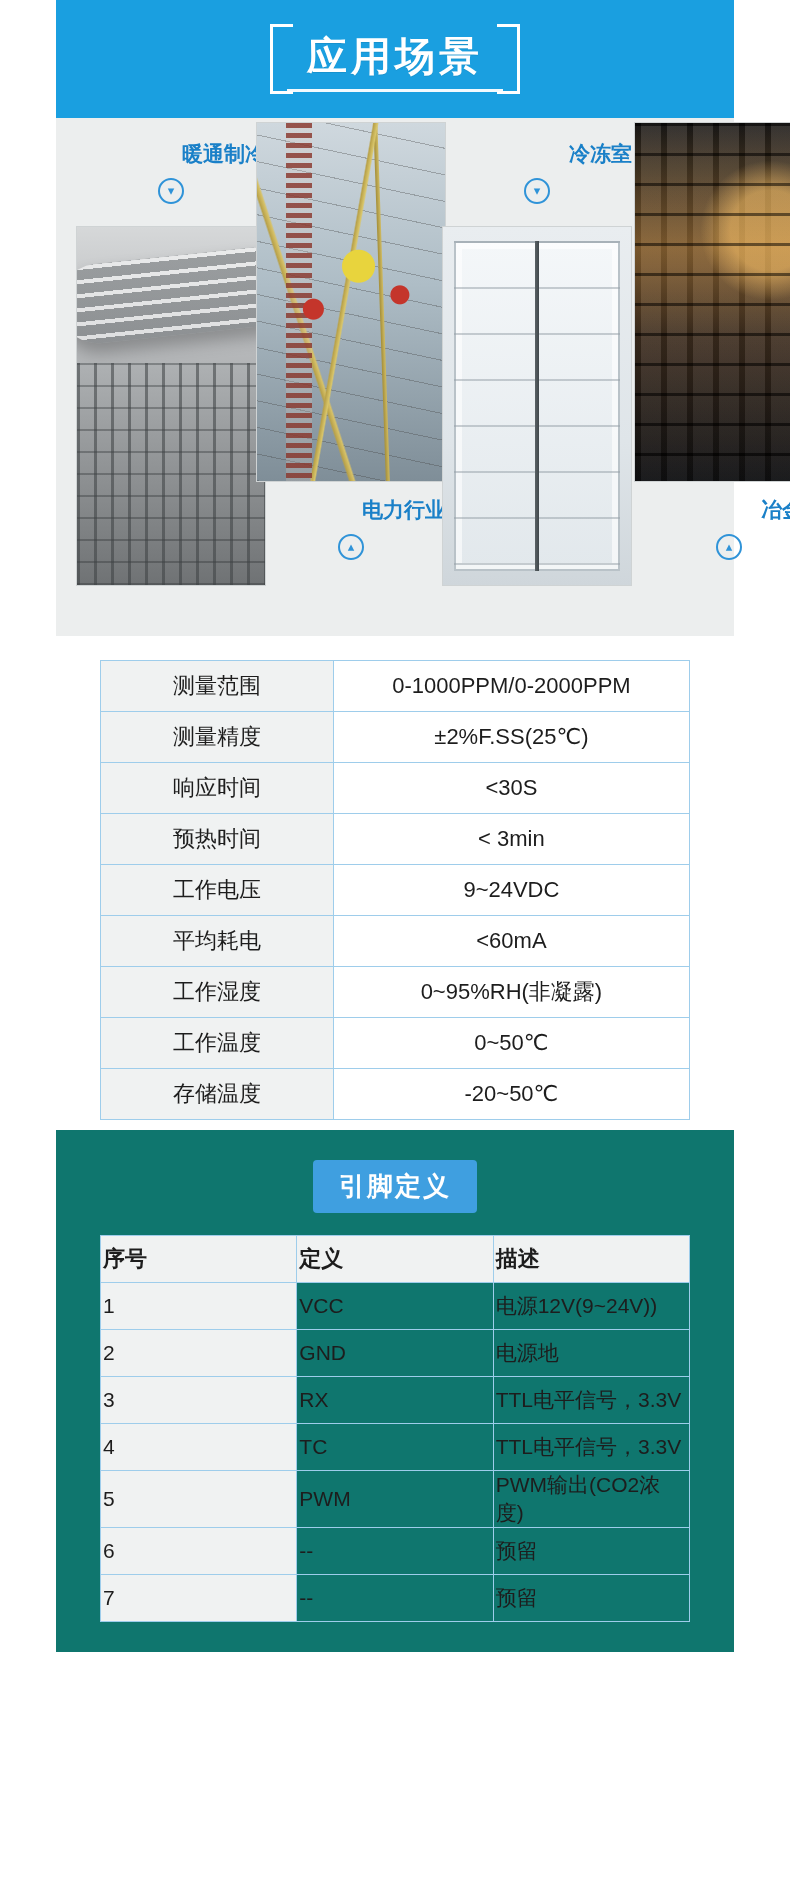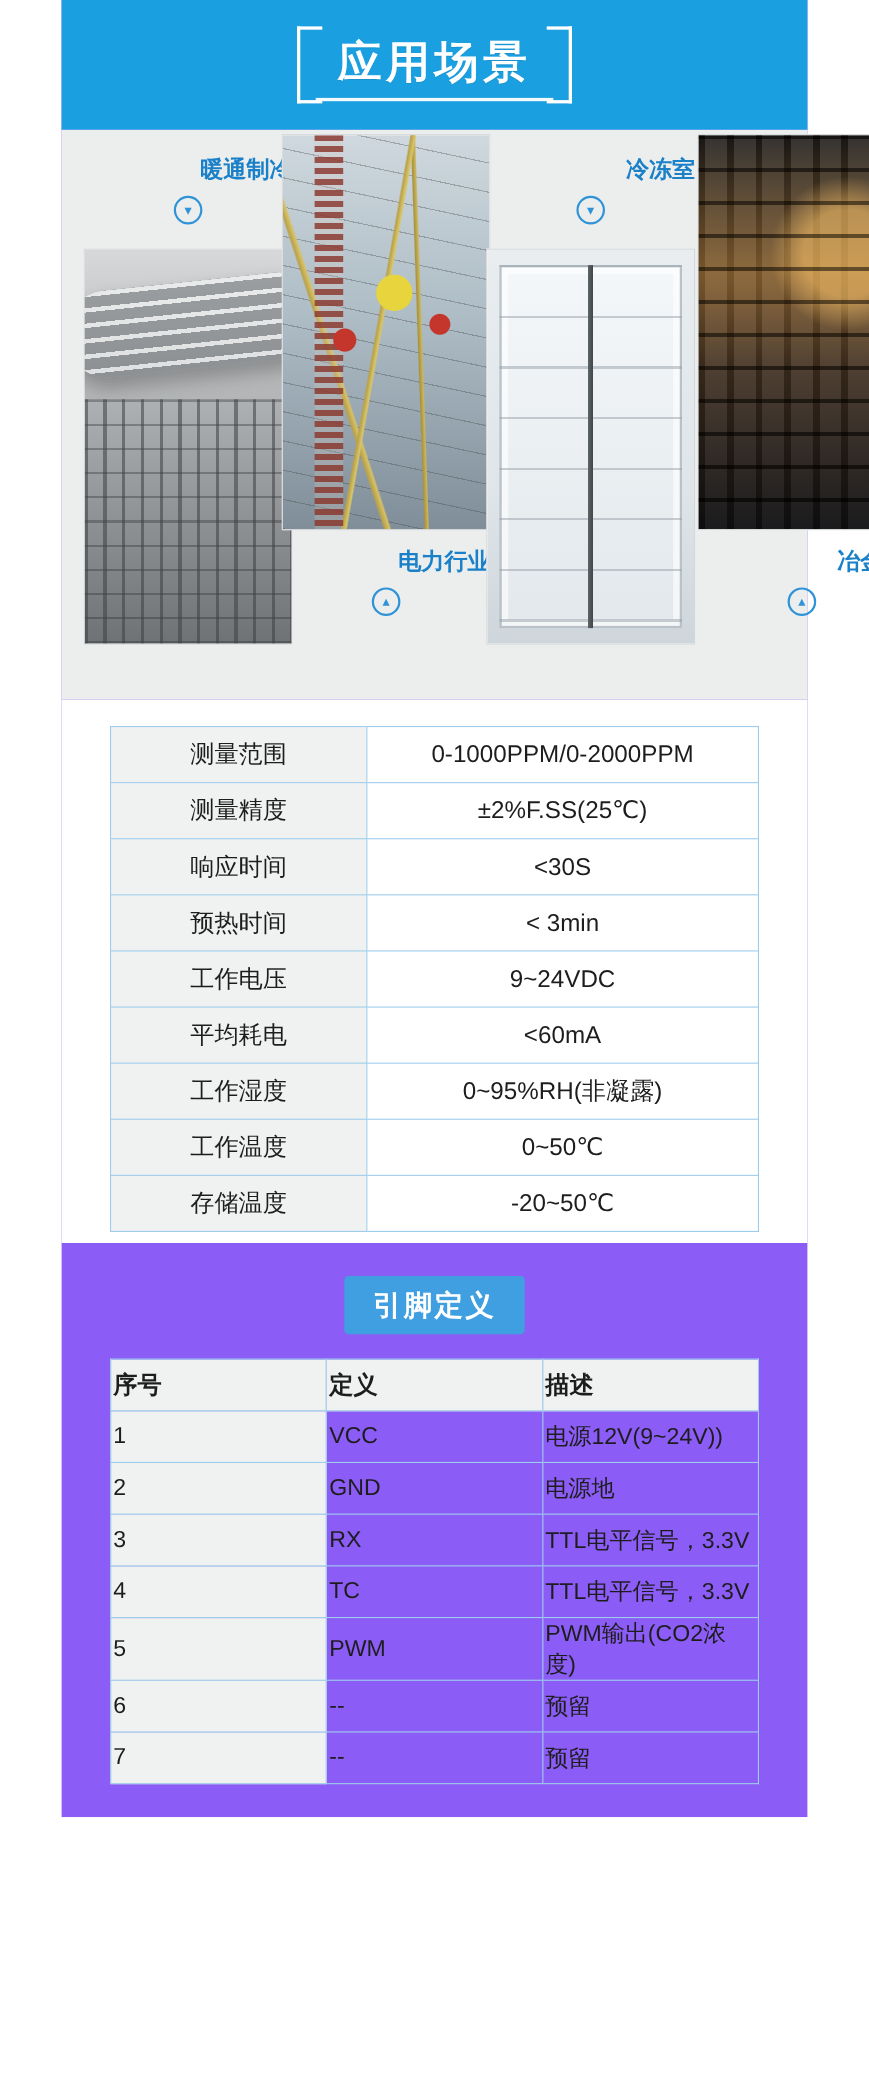--- a/index.html
+++ b/index.html
@@ -11,21 +11,21 @@
   body {
     width: 790px;
     font-family: "Liberation Sans", "DejaVu Sans", sans-serif;
     color: #222;
     -webkit-font-smoothing: antialiased;
   }
   .page {
     width: 678px;
     margin: 0 auto;
     position: relative;
-    background: #8b5cf6;
+    background: #0f766e;
   }
 
   
   .banner {
     position: relative;
     height: 118px;
     background: #1a9fe0;
     display: flex;
     align-items: center;
     justify-content: center;

